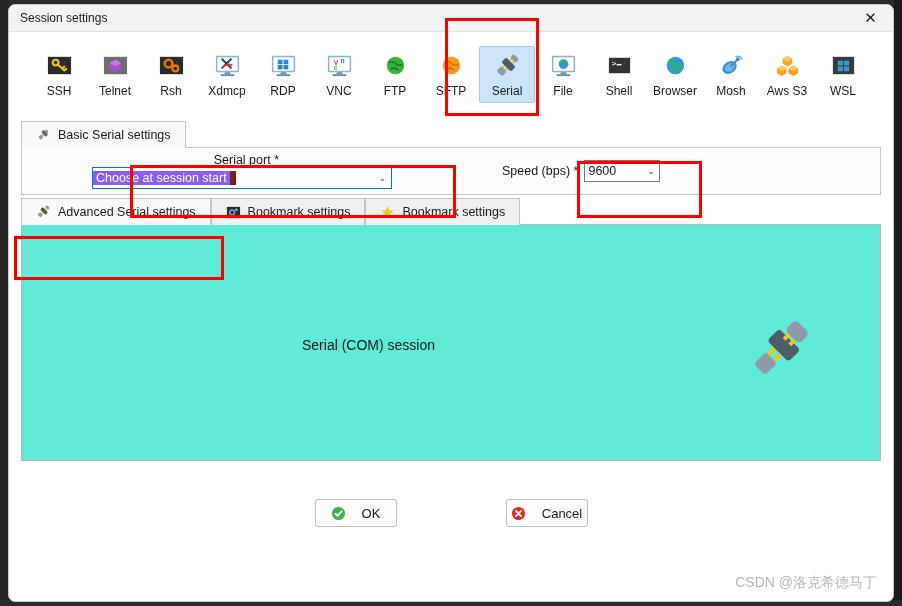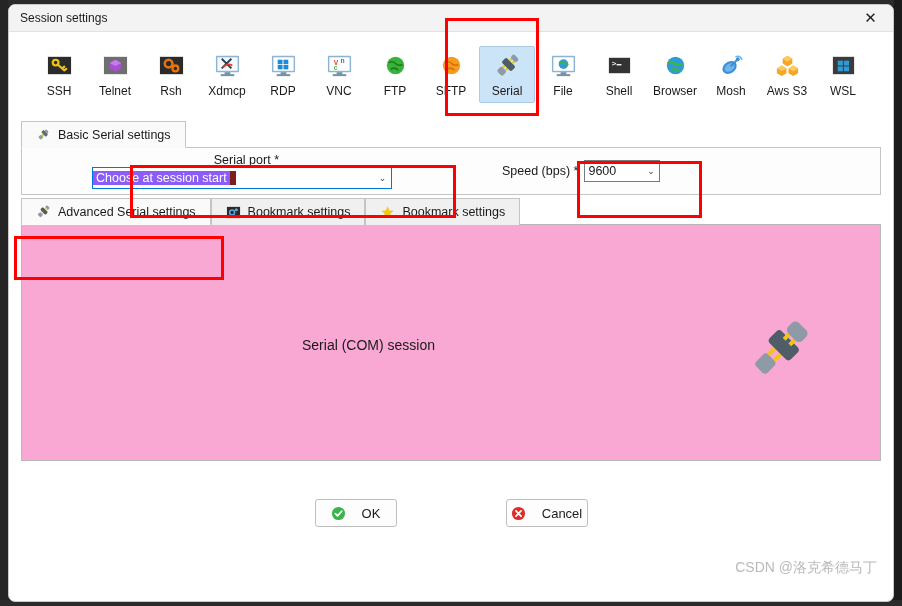--- a/index.html
+++ b/index.html
@@ -226,21 +226,21 @@
     align-items: flex-end;
     height: 28px;
     margin-top: 2px;
     position: relative;
     z-index: 2;
   }
 
   
   .content-panel {
     border: 1px solid #b8b8b8;
-    background: #f9a8d4;
+    background: #5eead4;
     height: 237px;
     margin-top: -1px;
     position: relative;
   }
   .content-text {
     position: absolute;
     left: 280px;
     top: 112px;
     font-size: 14px;
     color: #1a1a1a;
@@ -277,21 +277,21 @@
   }
   .btn-icon {
     width: 15px; height: 15px;
     flex: none;
   }
 
   
   .watermark {
     position: absolute;
     right: 16px;
-    bottom: 24px;
+    bottom: 9px;
     font-size: 14px;
     color: #b9b9b9;
   }
 </style>
 </head>
 <body>
 
 <div id="backdrop-top"></div>
 <div id="backdrop-left"></div>
 <div id="backdrop-right"></div>

